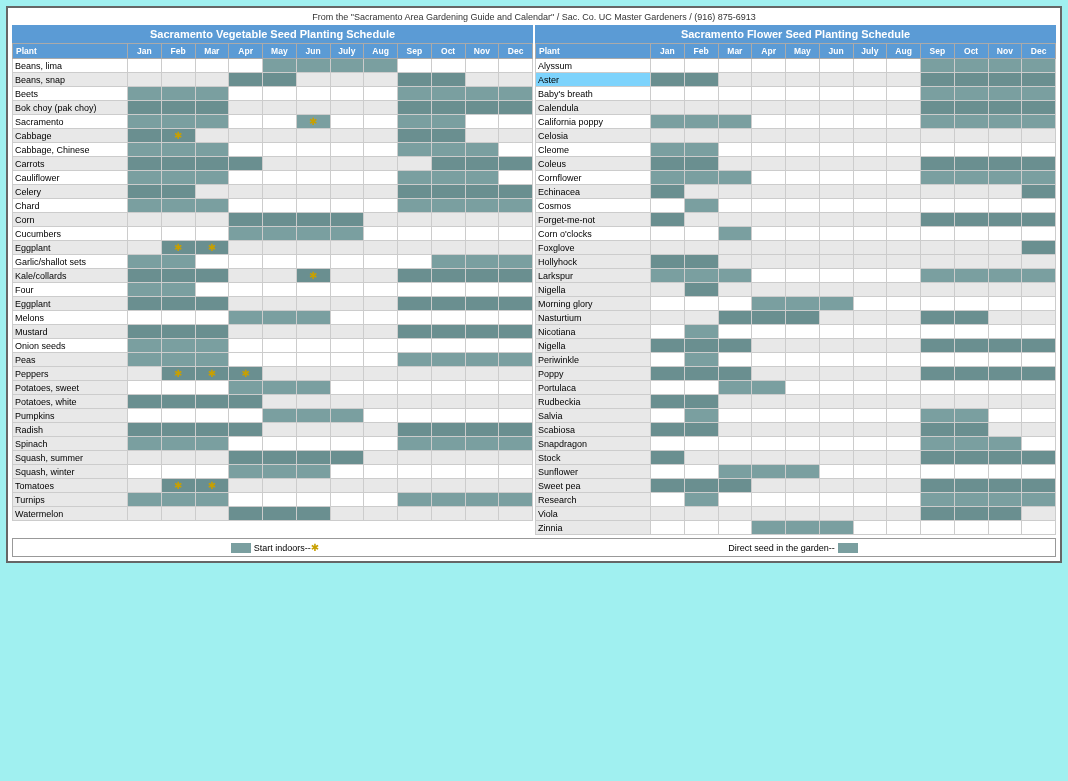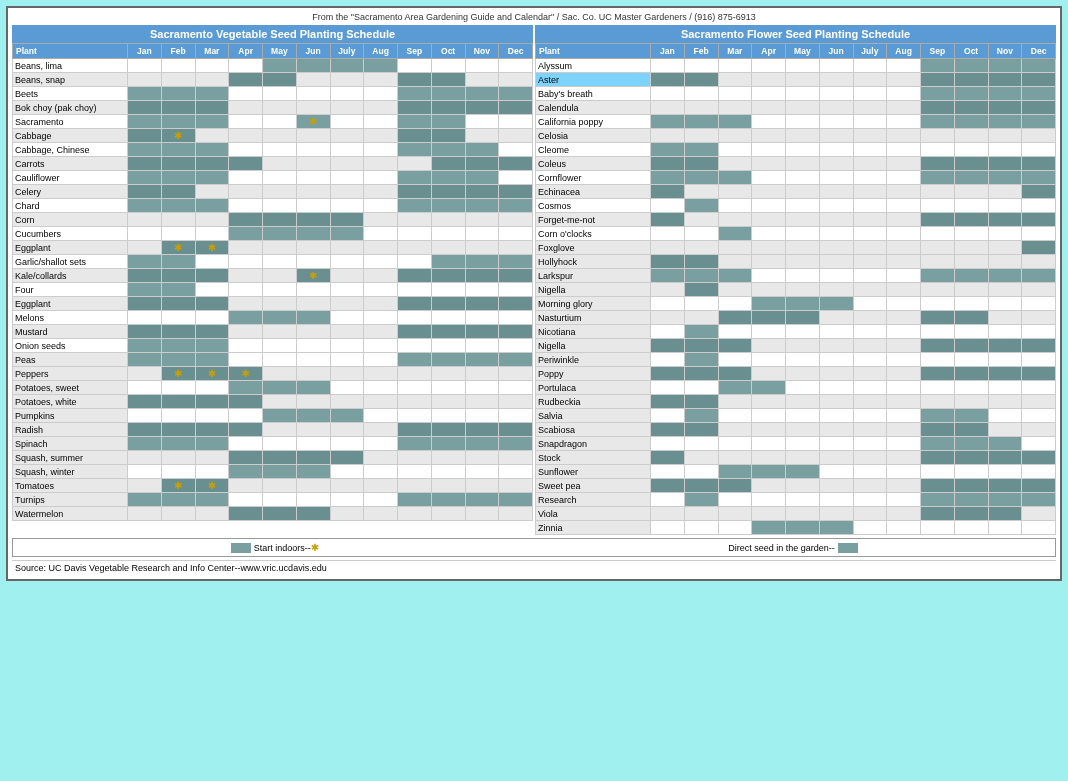--- a/index.html
+++ b/index.html
@@ -1185,14 +1185,13 @@
       <span class="bottom-legend-box"></span>
       <span>Start indoors--</span>
       <span class="star"> ✱</span>
     </div>
     <div class="bottom-right">
       <span>Direct seed in the garden--</span>
       <span class="bottom-legend-box"></span>
     </div>
   </div>
 
-  <div class="source-bar">Source:  UC Davis Vegetable Research and Info Center--www.vric.ucdavis.edu</div>
 </div>
 
 </body></html>

